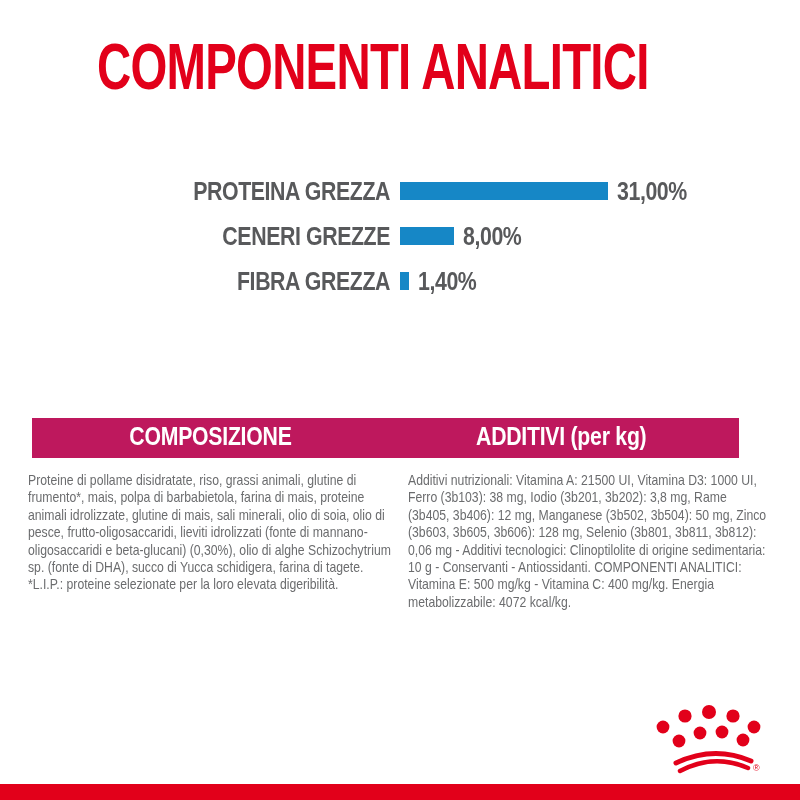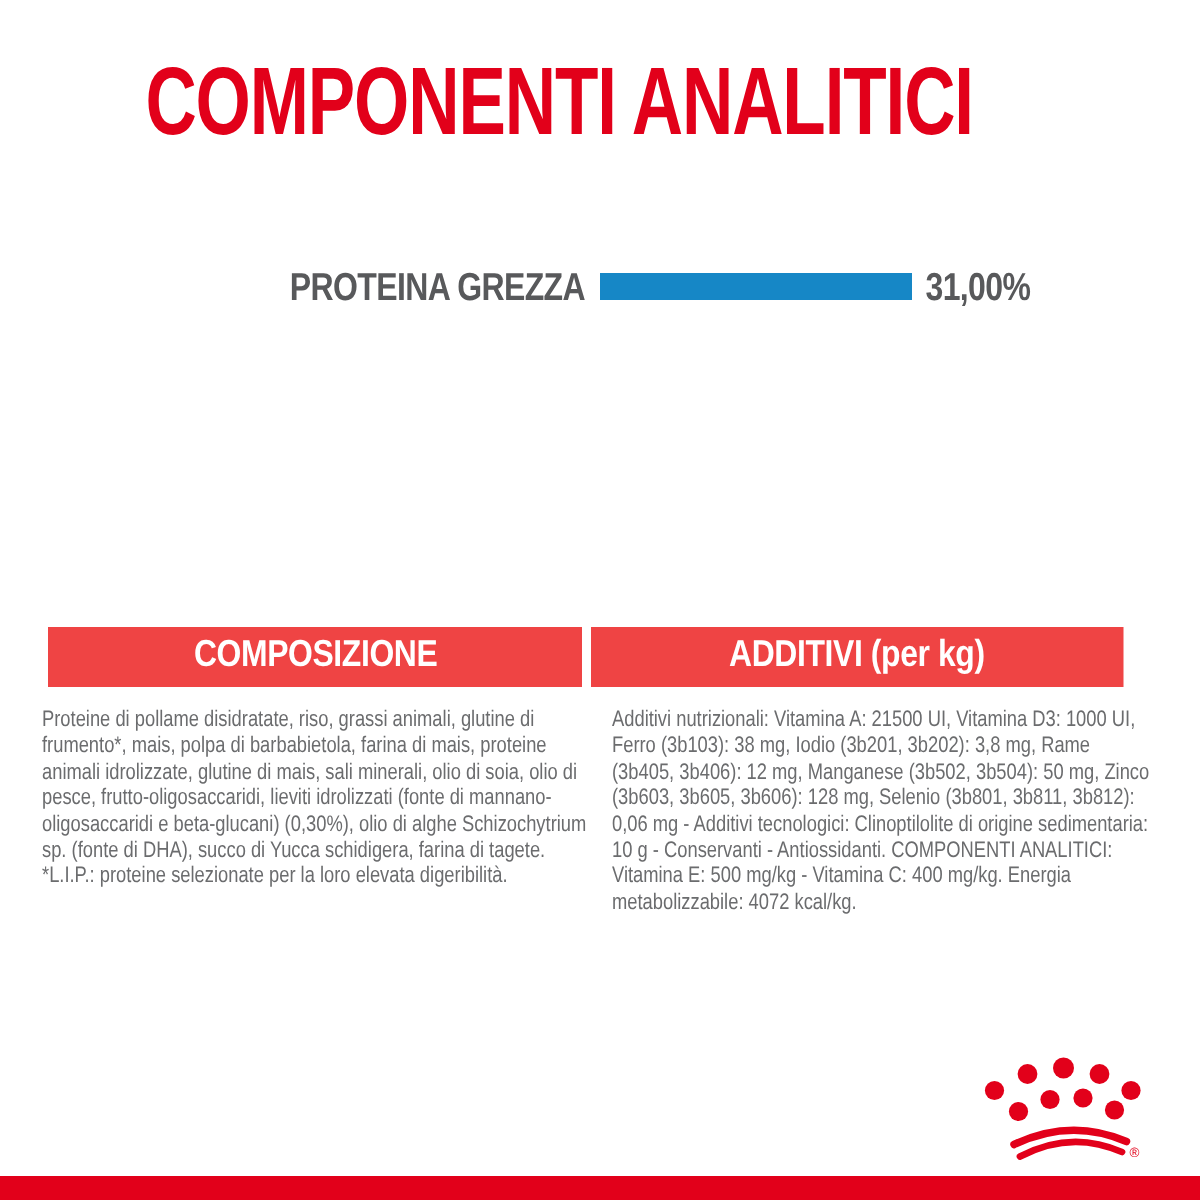--- a/index.html
+++ b/index.html
@@ -21,29 +21,29 @@
     color:#58595b;line-height:18px;white-space:nowrap;
     transform:scaleX(0.82);transform-origin:right center;letter-spacing:-0.5px;
   }
   .bar{height:18px;background:#1687c6;margin-left:10px;flex:0 0 auto;}
   .bar-value{
     margin-left:9px;font-size:26px;font-weight:bold;color:#58595b;line-height:18px;
     white-space:nowrap;transform:scaleX(0.82);transform-origin:left center;letter-spacing:-0.5px;
   }
   
   .sect-header{
-    position:absolute;top:418px;height:40px;background:#ef4444;color:#ffffff;
+    position:absolute;top:418px;height:40px;background:#be185d;color:#ffffff;
     text-align:center;line-height:36px;
   }
   .sect-header span{
     display:inline-block;font-size:25px;font-weight:bold;white-space:nowrap;
     transform:scaleX(0.85);transform-origin:center;letter-spacing:-0.3px;
   }
   .sect-header.left{left:32px;width:356px;}
-  .sect-header.right{left:394px;width:355px;}
+  .sect-header.right{left:384px;width:355px;}
   
   .col{
     position:absolute;top:471px;font-size:15px;line-height:17.4px;color:#6b6c6e;
     transform:scaleX(0.815);transform-origin:top left;
   }
   .col.left{left:28px;width:447px;}
   .col.right{left:408px;width:440px;}
   .col p{margin:0;}
   
   .crown{position:absolute;left:650px;top:703px;}
@@ -55,20 +55,30 @@
 
 <div class="title-wrap">
   <div class="title">COMPONENTI ANALITICI</div>
 </div>
 
 <div class="chart">
   <div class="chart-row">
     <div class="bar-label">PROTEINA GREZZA</div>
     <div class="bar" style="width: 207.7px;"></div>
     <div class="bar-value">31,00%</div>
+  </div>
+  <div class="chart-row">
+    <div class="bar-label">CENERI GREZZE</div>
+    <div class="bar" style="width: 53.6px;"></div>
+    <div class="bar-value">8,00%</div>
+  </div>
+  <div class="chart-row">
+    <div class="bar-label">FIBRA GREZZA</div>
+    <div class="bar" style="width: 9.38px;"></div>
+    <div class="bar-value">1,40%</div>
   </div>
 </div>
 
 <div class="sect-header left">
   <span>COMPOSIZIONE</span>
 </div>
 <div class="sect-header right">
   <span>ADDITIVI (per kg)</span>
 </div>
 

